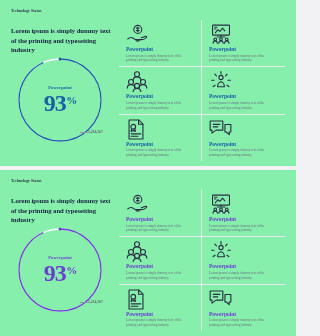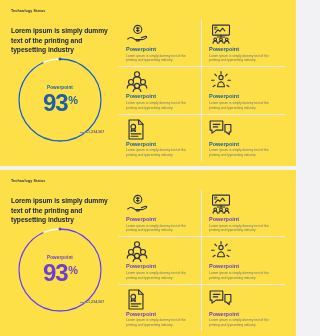--- a/index.html
+++ b/index.html
@@ -9,23 +9,24 @@
     width: 300px; height: 336px;
     background: #f2f2f4;
     font-family: "Liberation Sans", sans-serif;
     overflow: hidden;
   }
   .page { width: 300px; height: 336px; display: flex; flex-direction: column; }
 
   .slide {
     position: relative;
     width: 296px; height: 166px;
-    background: #fde047;
+    background: #86efac;
     flex: 0 0 166px;
     overflow: hidden;
+    font-family: Liberation Serif, serif;
   }
   .slide + .slide { margin-top: 4px; }
 
   .eyebrow {
     position: absolute;
     left: 11px; top: 9px;
     font-size: 3.6px;
     font-weight: bold;
     letter-spacing: 0.15px;
     color: #2b2f45;

